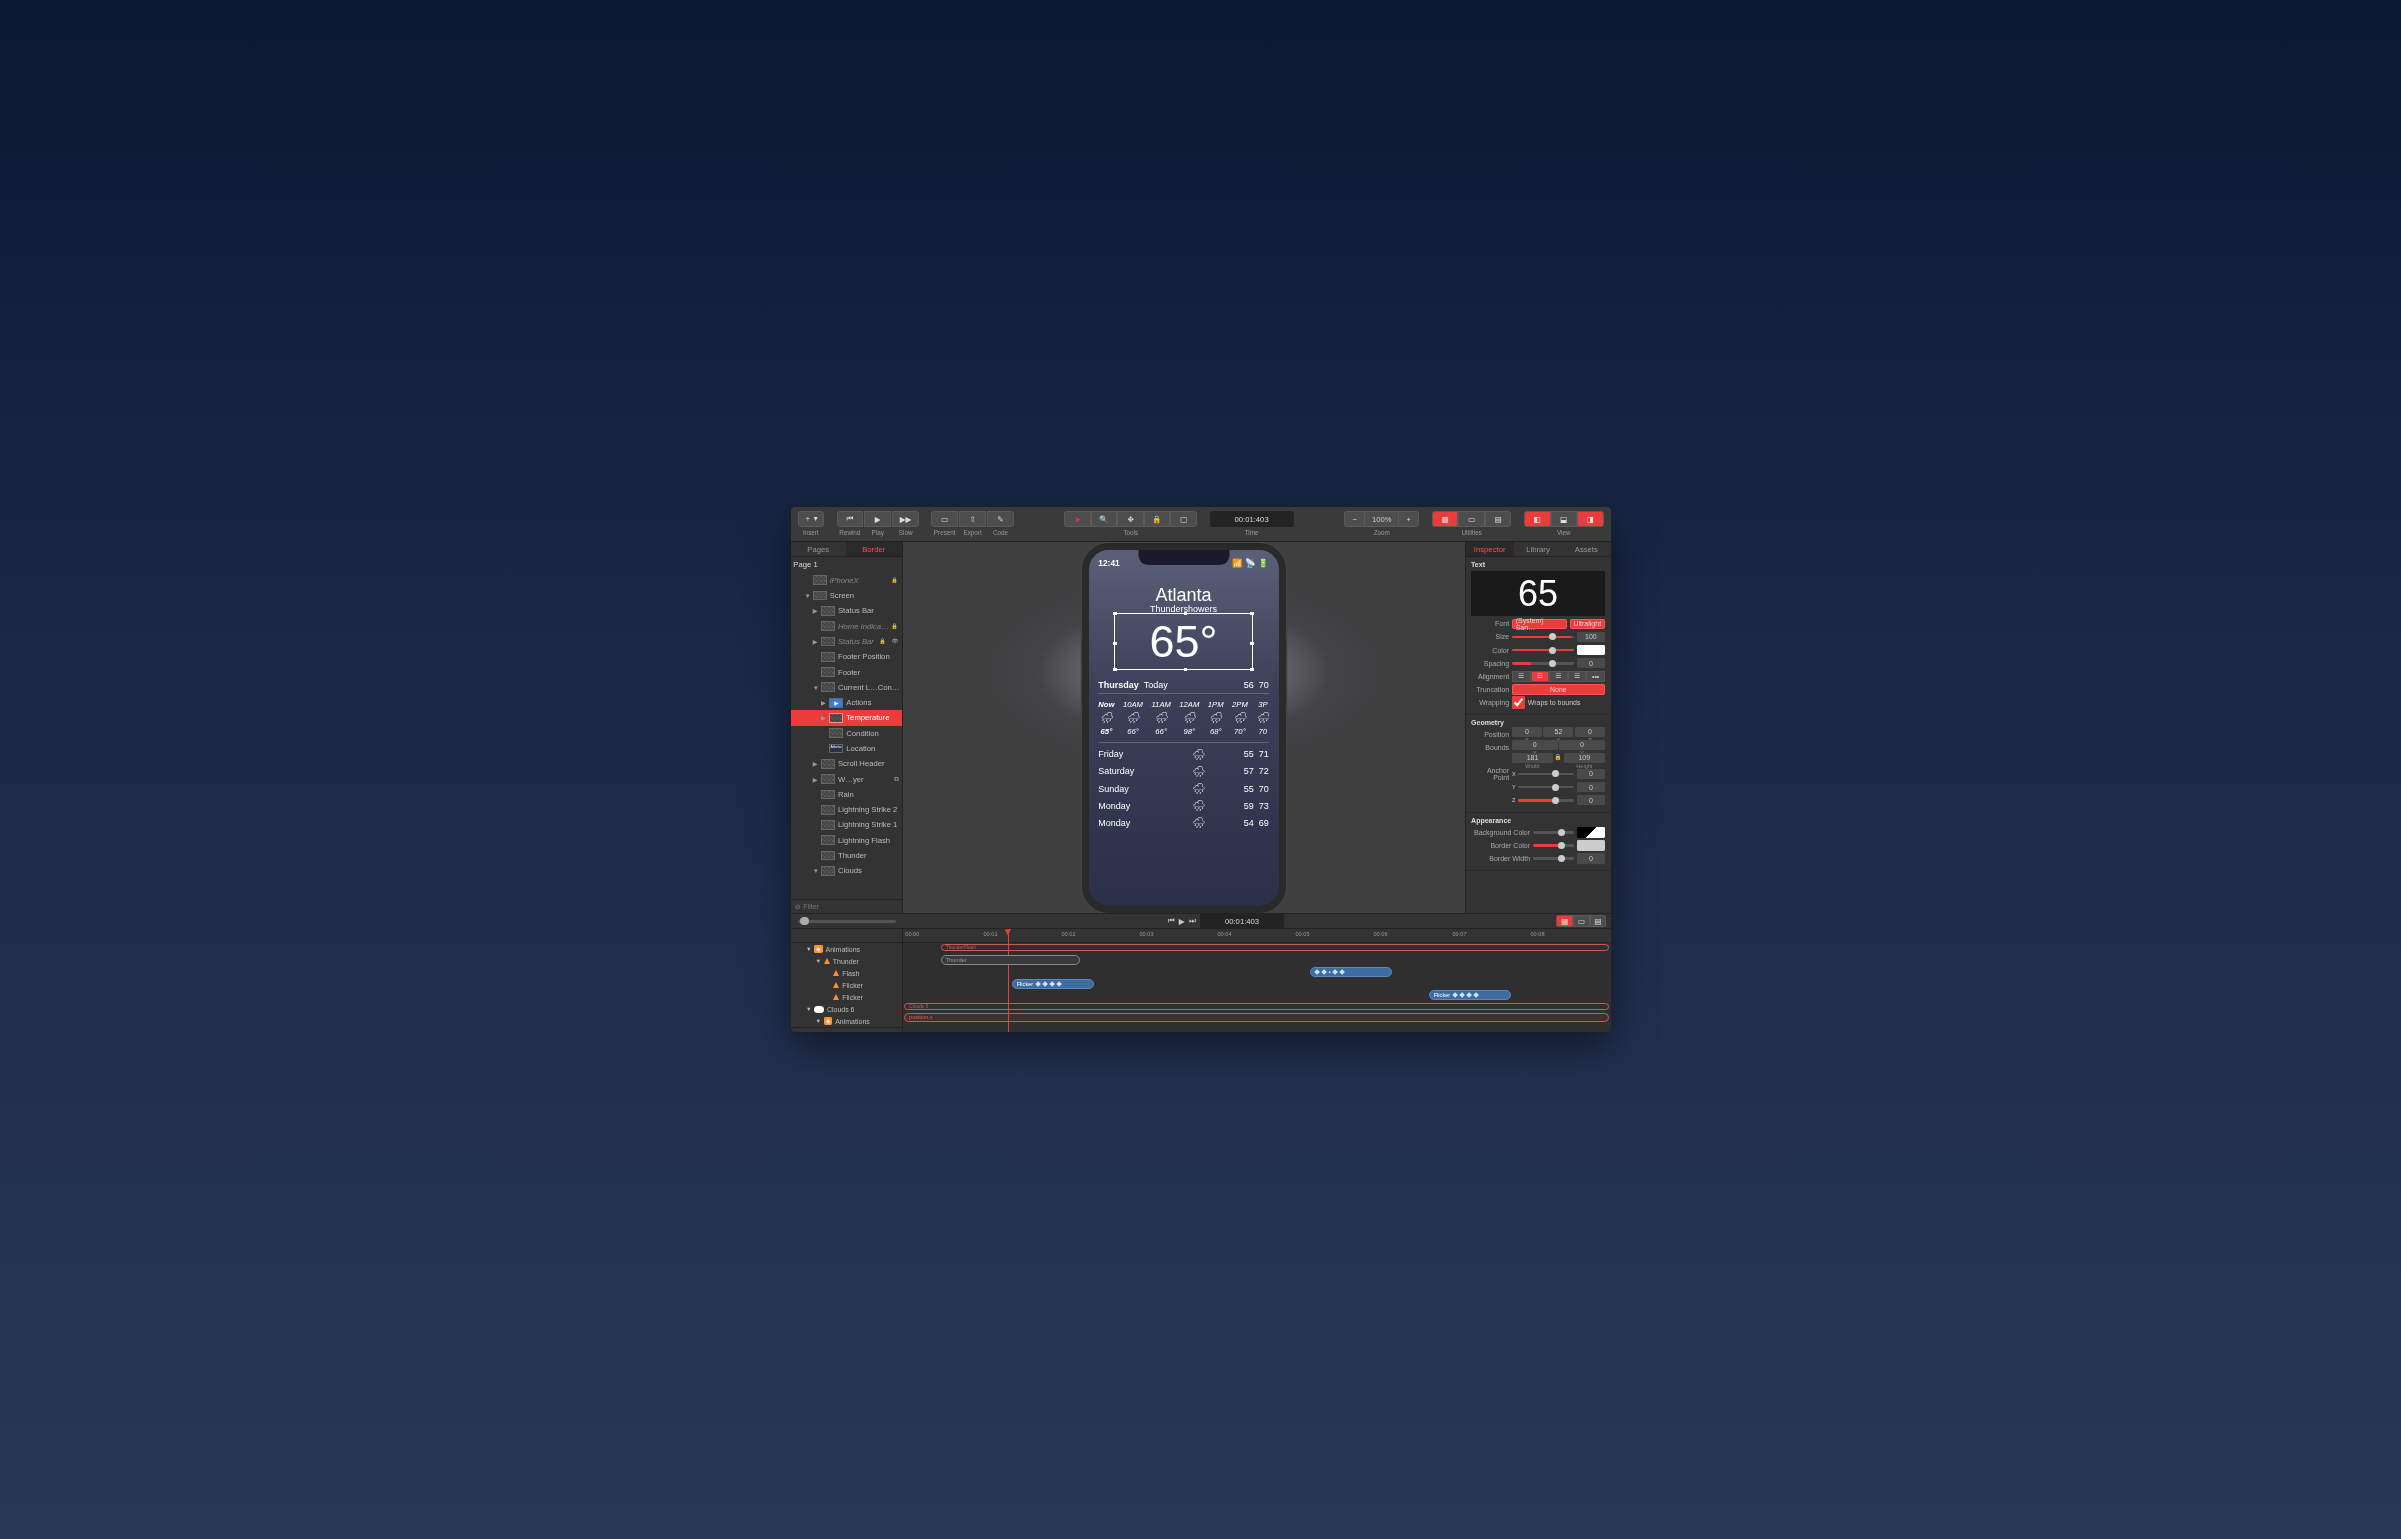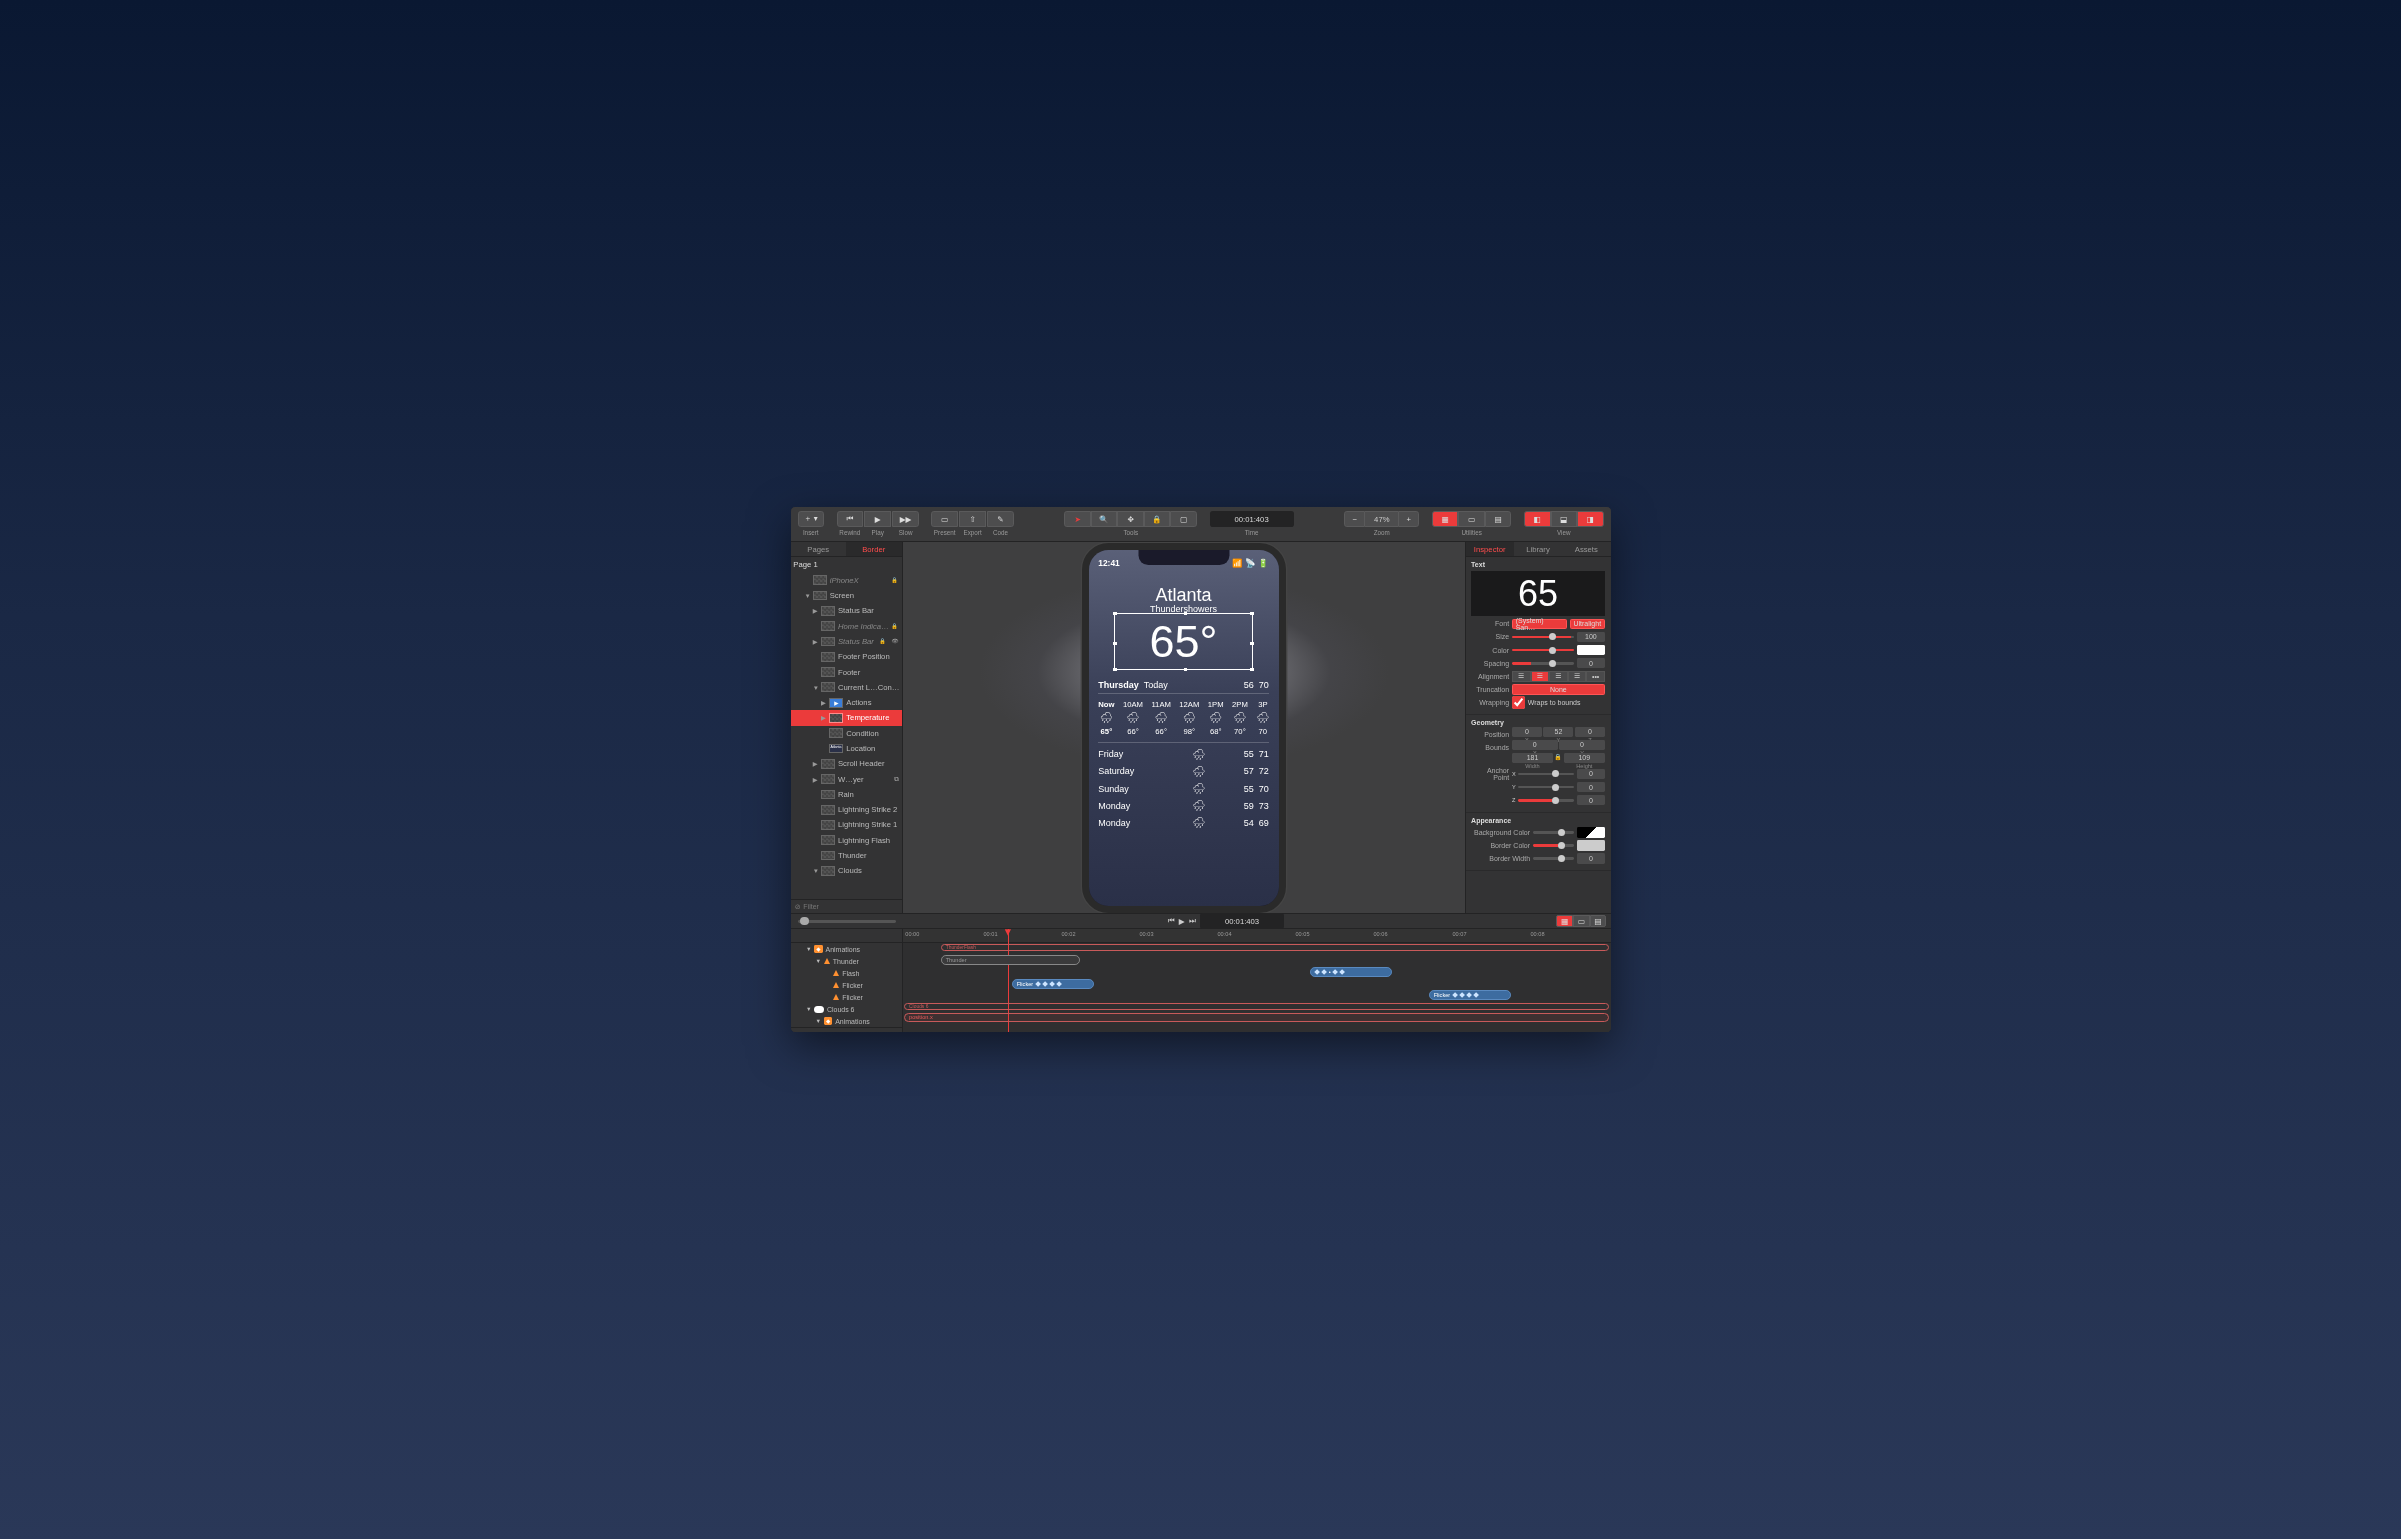--- a/index.html
+++ b/index.html
@@ -50,21 +50,21 @@
 .notch { position: absolute; top: 0; left: 50%; transform: translateX(-50%); width: 91px; height: 15.3px; background: #1a1a2a; border-radius: 0 0 9.8px 9.8px; }
 .status-row { display: flex; justify-content: space-between; font-size: 8.4px; font-weight: 600; margin-top: 2.8px; }
 .wx-hero { text-align: center; margin-top: 16.7px; }
 .wx-city { font-size: 18px; font-weight: 300; }
 .wx-cond { font-size: 9px; margin-top: -1.4px; }
 .wx-temp { font-size: 45px; font-weight: 100; margin-top: 1.4px; position: relative; display: inline-block; }
 .sel-box { position: absolute; border: 0.7px solid #fff; top: -2.8px; left: -35px; right: -35px; bottom: -2.8px; }
 .sel-handle { position: absolute; width: 3.5px; height: 3.5px; background: #fff; }
 .today-row { display: flex; justify-content: space-between; font-size: 9px; margin-top: 12.6px; border-bottom: 0.7px solid rgba(255,255,255,.2); padding-bottom: 2.8px; }
 .hourly { display: flex; gap: 8.4px; padding: 5.6px 0; border-bottom: 0.7px solid rgba(255,255,255,.2); overflow: hidden; }
-.hr { display: flex; flex-direction: column; align-items: center; gap: 2.8px; font-size: 7.7px; }
+.hr { display: flex; flex-direction: column; align-items: center; gap: 2.8px; font-size: 7.7px; font-style: italic; }
 .hr .ico { font-size: 10.5px; }
 .daily { margin-top: 2.8px; }
 .dy { display: flex; justify-content: space-between; padding: 2.1px 0; font-size: 9px; align-items: center; }
 .dy .ico { font-size: 10.5px; }
 
 .inspector { width: 146px; background: #333334; display: flex; flex-direction: column; border-left: 0.7px solid #232324; font-size: 7px; overflow-y: auto; }
 .insp-tabs { height: 15.3px; display: flex; border-bottom: 0.7px solid #232324; }
 .insp-section { padding: 4.2px 5.6px; border-bottom: 0.7px solid #2a2a2b; }
 .insp-title { font-size: 7px; font-weight: 600; color: #ddd; margin-bottom: 2.8px; }
 .text-preview { width: 100%; height: 45px; background: #1a1a1b; display: flex; align-items: center; justify-content: center; font-size: 36px; font-weight: 100; color: #fff; }
@@ -156,21 +156,21 @@
       <span class="tool-label">Tools</span>
     </div>
     <div class="tool-group">
       <div class="time-display">00:01:403</div>
       <span class="tool-label">Time</span>
     </div>
     <div class="spacer"></div>
     <div class="tool-group">
       <div class="zoom-ctrl">
         <div class="tool-btn">−</div>
-        <div class="zoom-val">47%</div>
+        <div class="zoom-val">100%</div>
         <div class="tool-btn">+</div>
       </div>
       <span class="tool-label">Zoom</span>
     </div>
     <div class="tool-group">
       <div class="tool-row">
         <div class="tool-btn" style="background:#eb3b3b">▦</div>
         <div class="tool-btn">▭</div>
         <div class="tool-btn">▤</div>
       </div>

